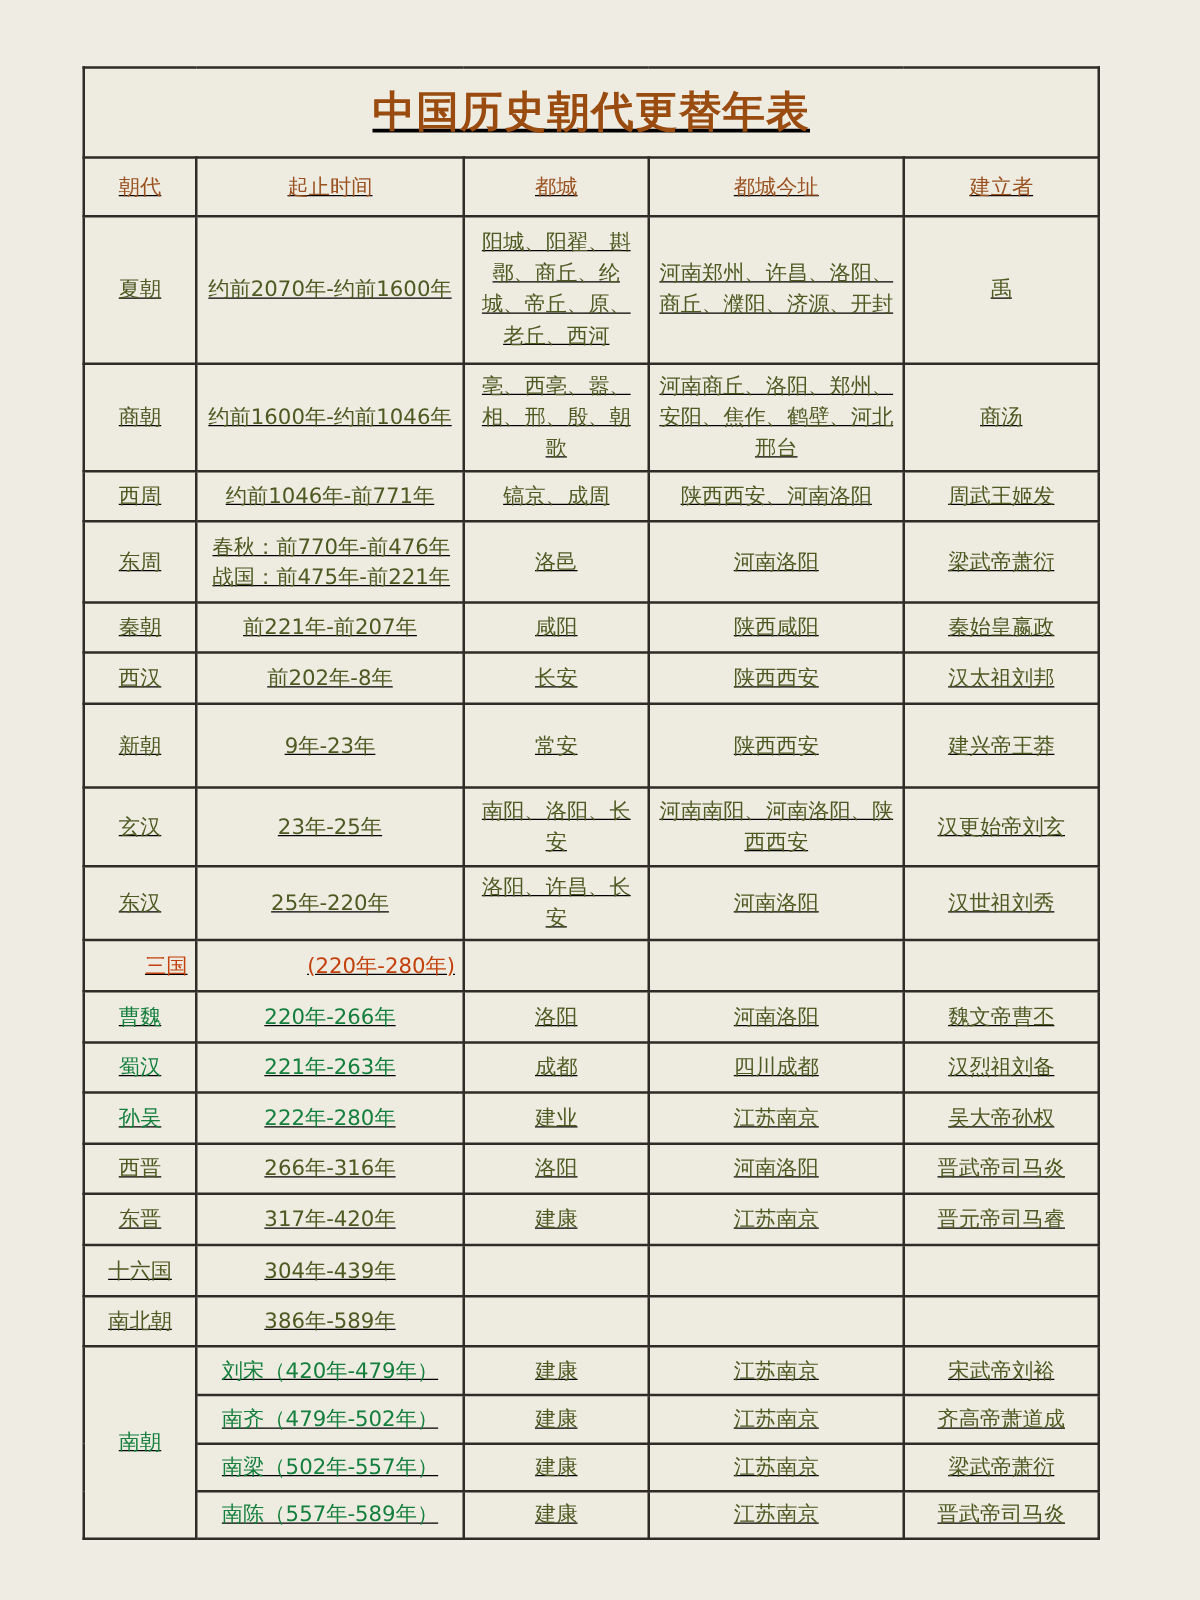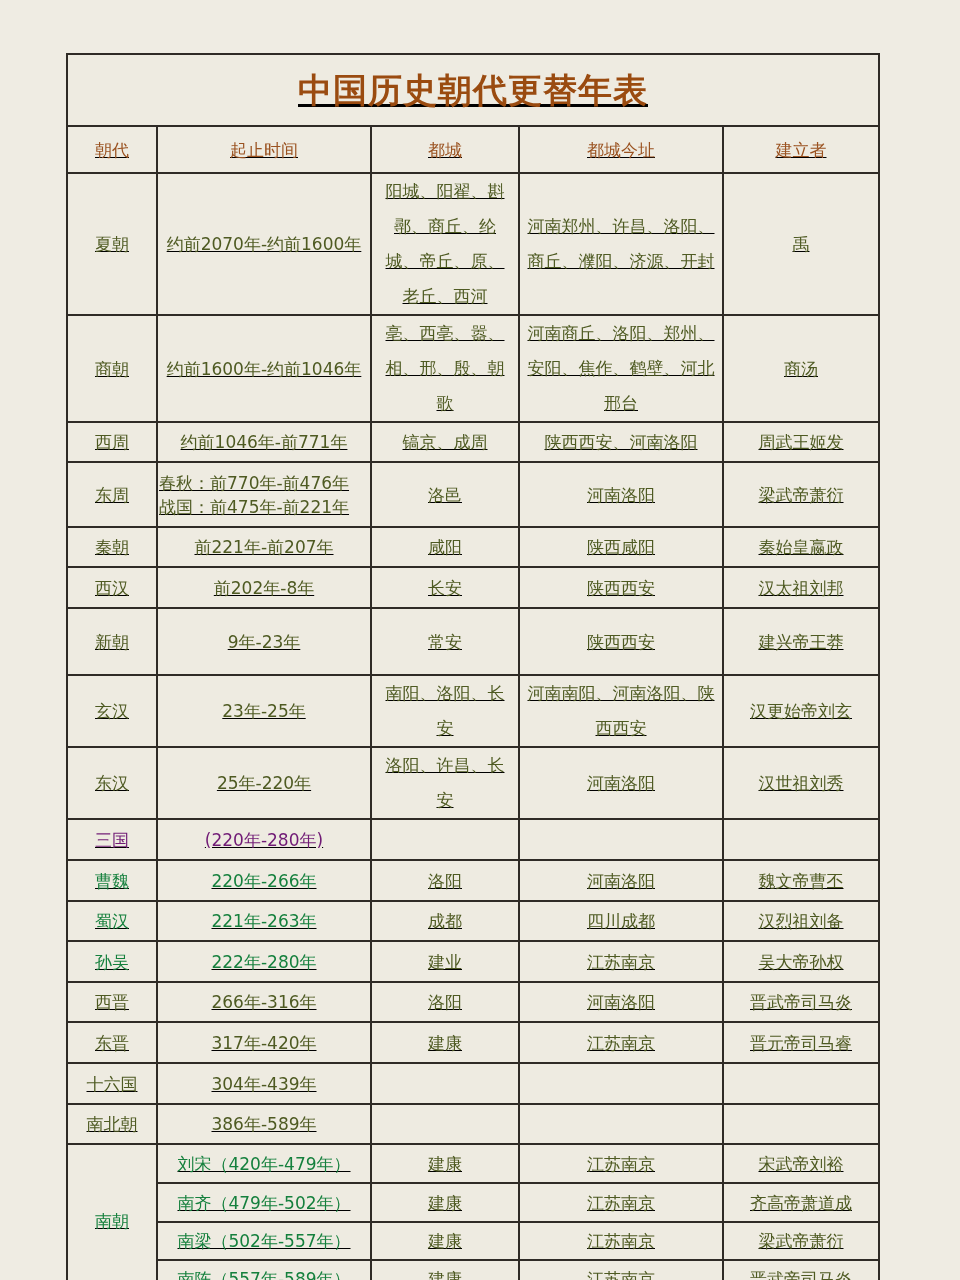--- a/index.html
+++ b/index.html
@@ -44,23 +44,23 @@
       color: #9a4b10;
       letter-spacing: 1px;
     }
     th {
       height: 45px;
       color: #9a5220;
       font-size: 17px;
       border-radius: 21px;
     }
     .orange { color: #15803d; }
-    .gray { color: #701a75; }
-    .wrap { line-height: 35px; }
-    .left { text-align: left; padding-left: 1px; }
+    .gray { color: #c2410c; text-align: right; }
+    .wrap { line-height: 25px; }
+    .left { text-align: left; padding-left: 12px; }
   </style>
 </head>
 <body>
 
 <div class="sheet">
   <table>
     <colgroup>
       <col style="width:90px">
       <col style="width:214px">
       <col style="width:148px">

